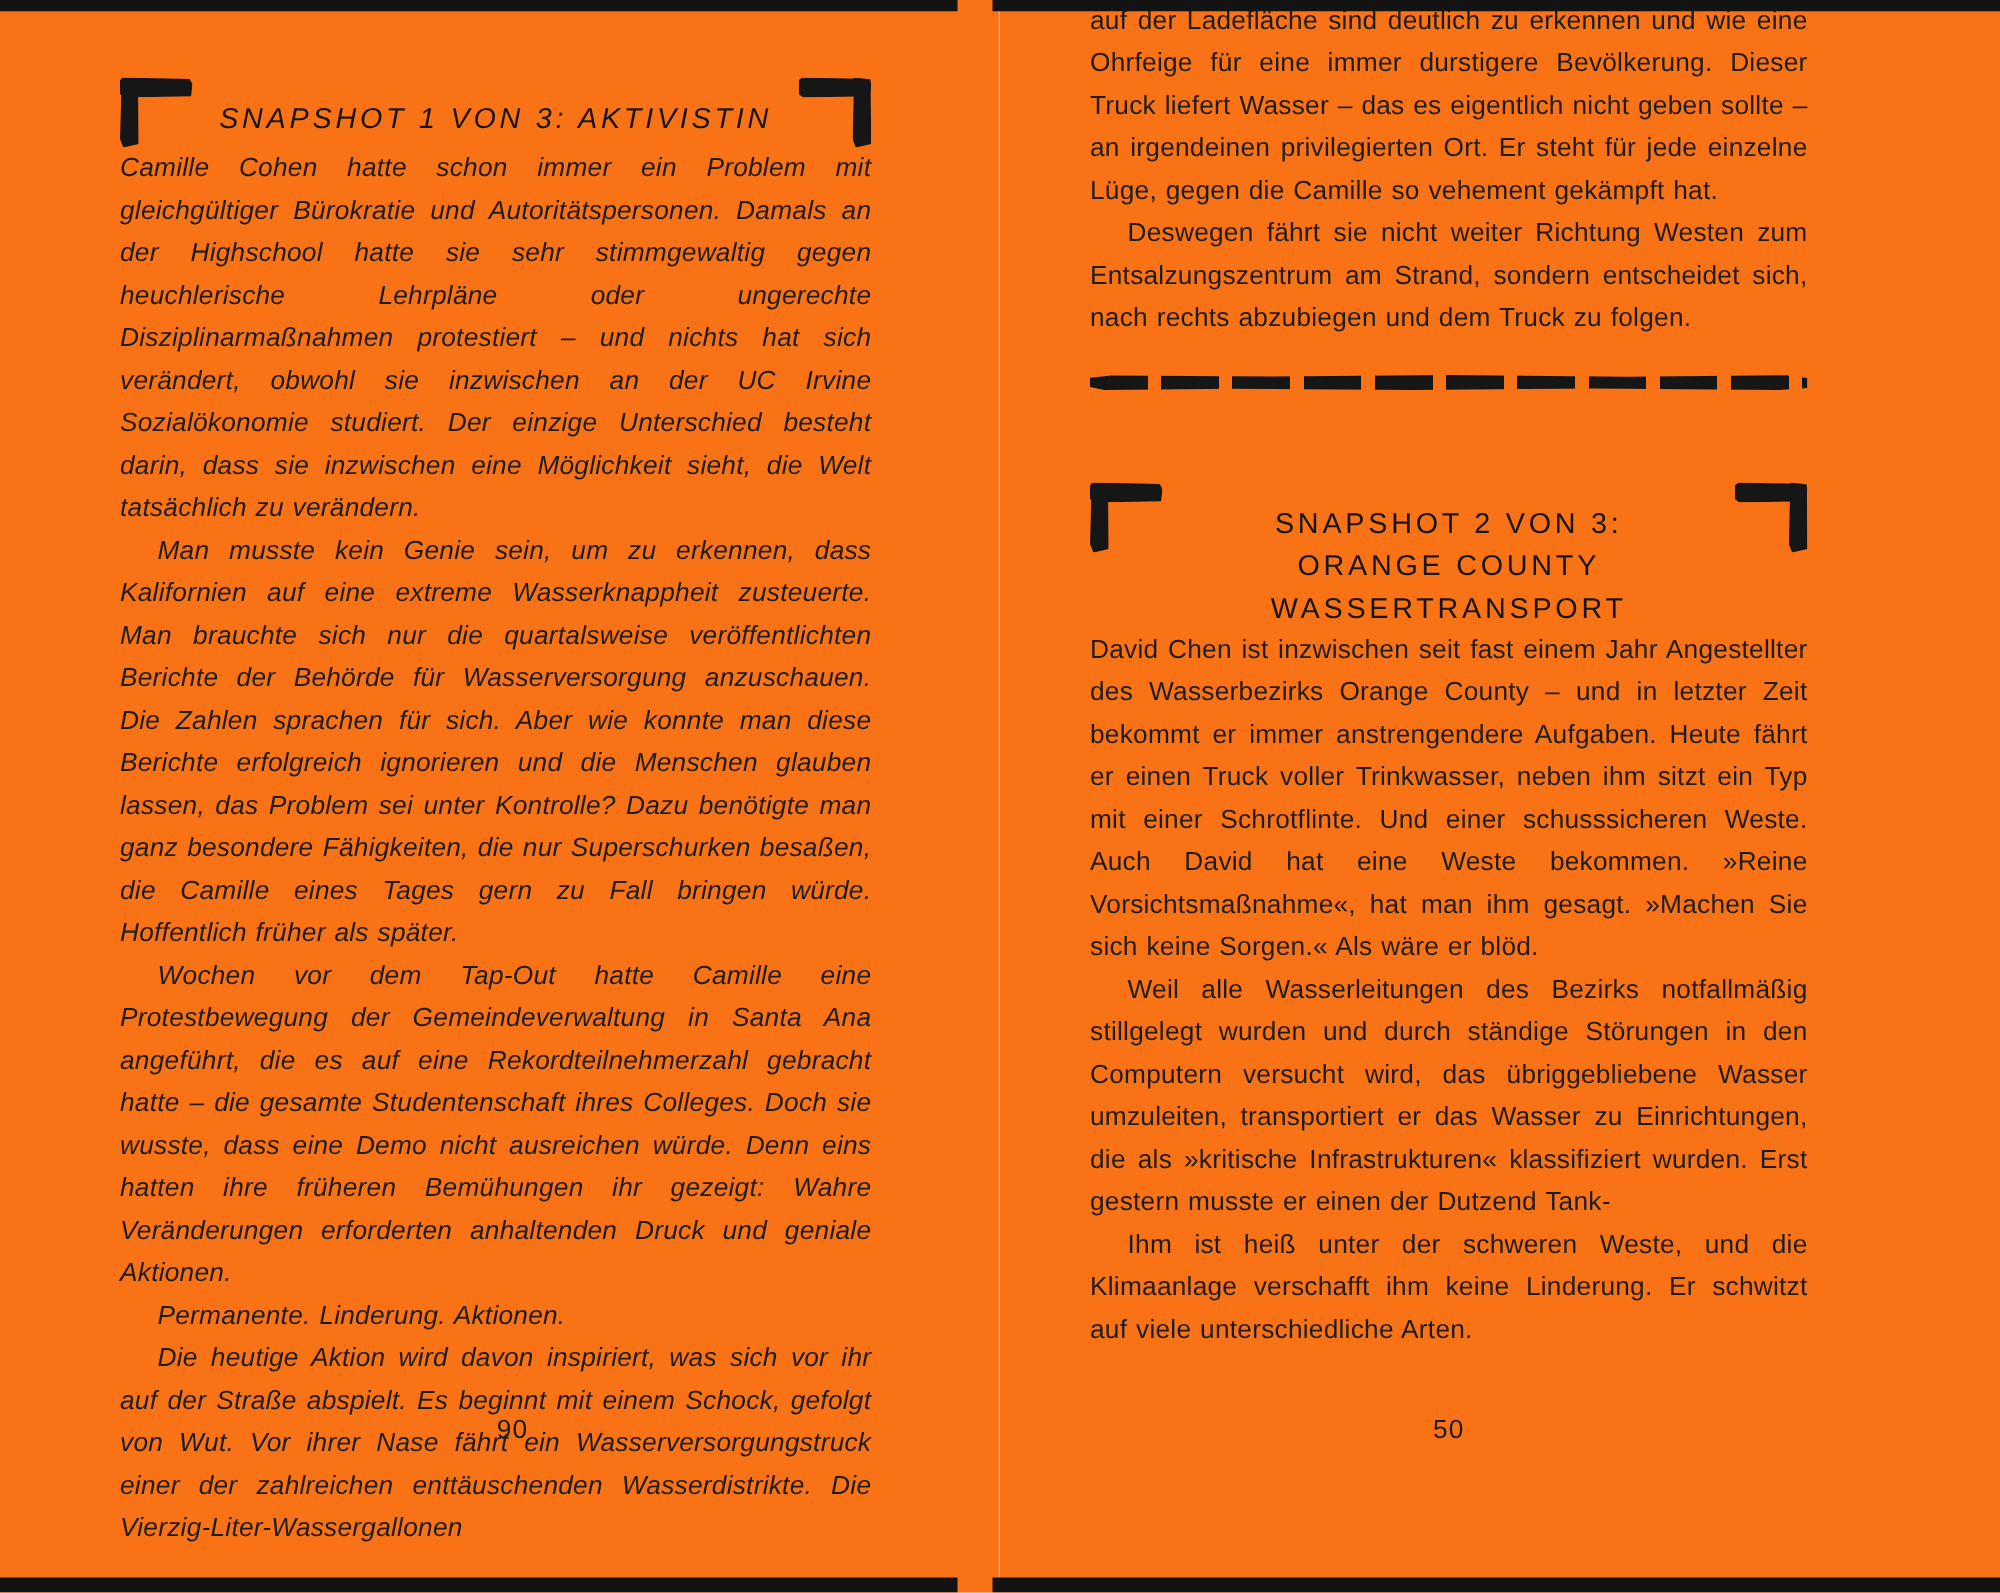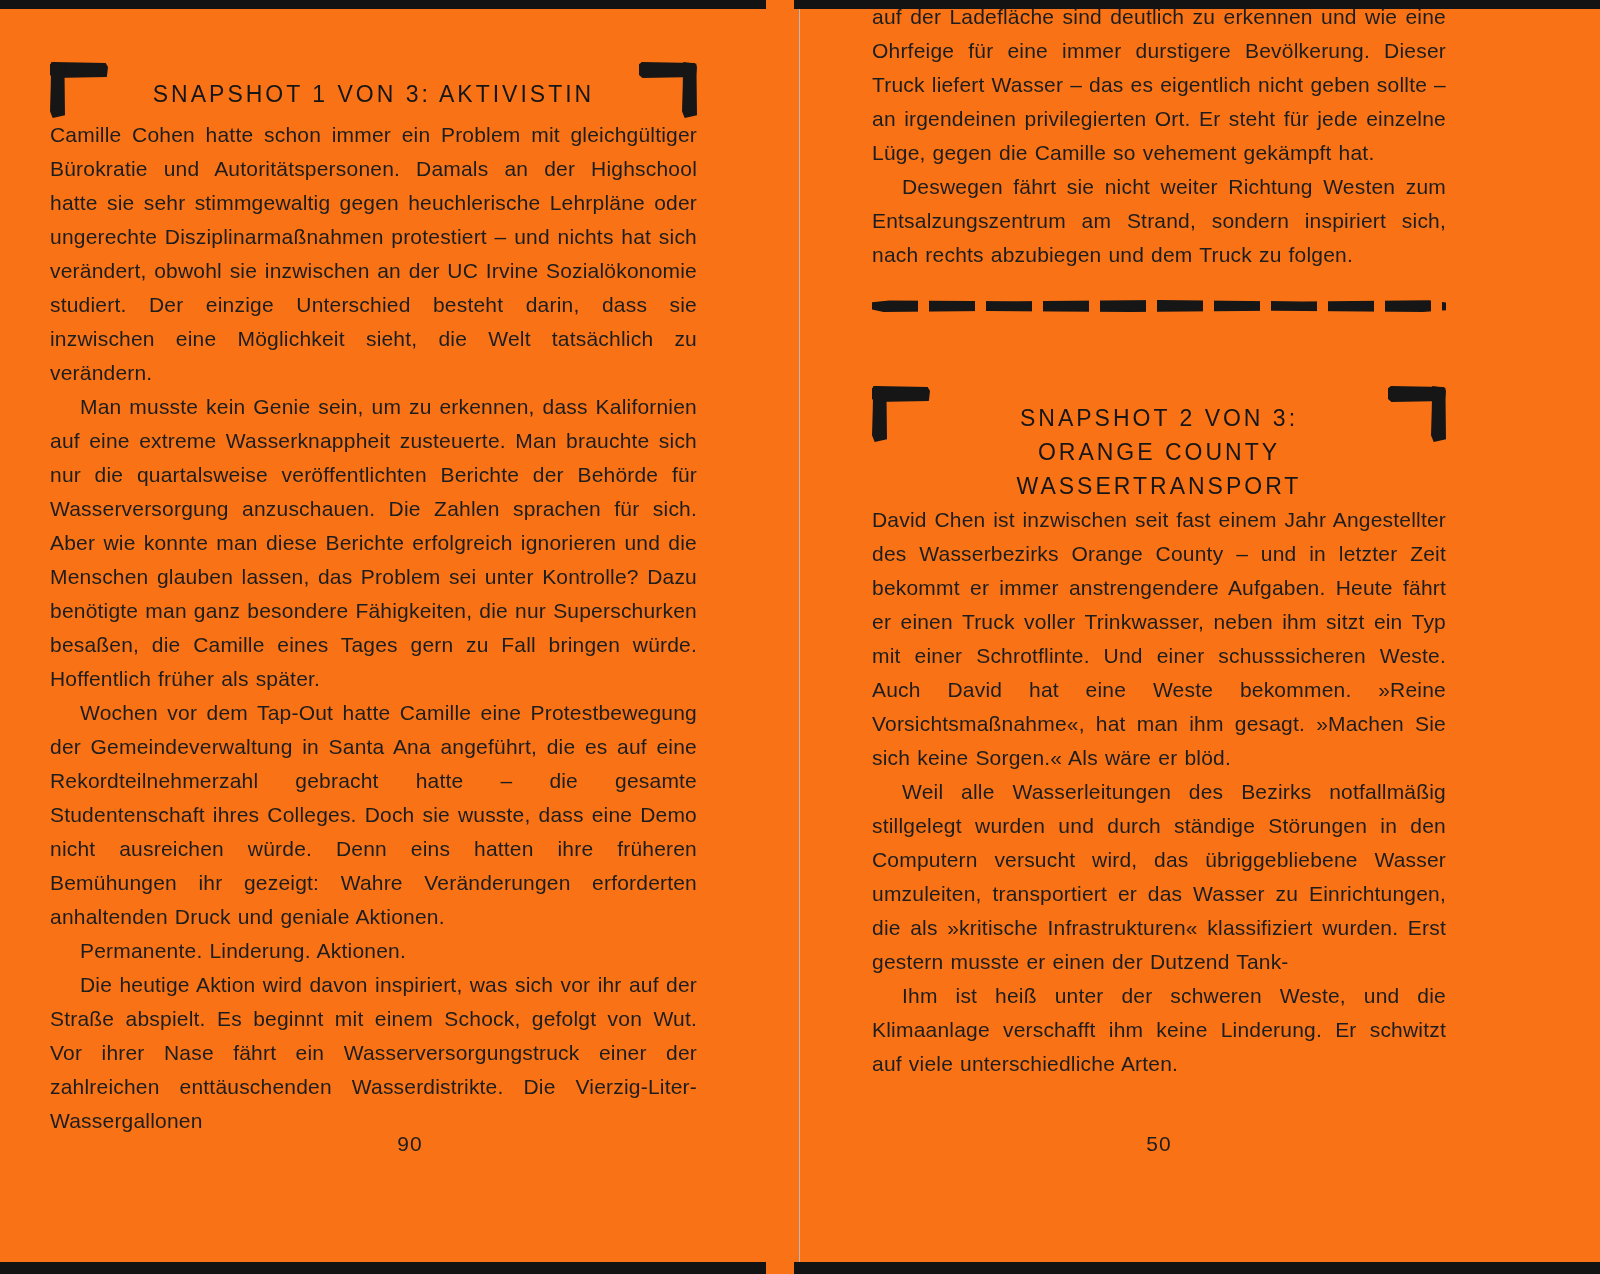--- a/index.html
+++ b/index.html
@@ -12,21 +12,21 @@
   .page{width:800px;height:1274px;position:relative;box-sizing:border-box;background:#f97316;}
   .page-left{border-right:1px solid #b9b9b9;}
 
   
   .edge-bar{position:absolute;background:#131313;height:9px;z-index:5;}
   .edge-bar.tl{top:0;left:0;width:766px;}
   .edge-bar.tr{top:0;left:794px;width:806px;}
   .edge-bar.bl{bottom:0;left:0;width:766px;height:12px;}
   .edge-bar.br{bottom:0;left:794px;width:806px;height:12px;}
 
-  .content-left{padding:0 102px 0 50px;}
+  .content-left{padding:0 102px 0 96px;font-style:italic;}
   .content-right{padding:0 154px 0 72px;}
 
   
   .heading-row{display:flex;align-items:flex-start;}
   .corner{position:relative;width:58px;height:56px;flex:0 0 auto;}
   .corner .bar-h{position:absolute;top:0;width:58px;height:16px;background:#161616;
     clip-path:polygon(0 14%,5% 0,96% 7%,100% 32%,98% 94%,6% 100%,0 82%);}
   .corner .bar-v{position:absolute;top:0;width:15px;height:56px;background:#161616;
     clip-path:polygon(8% 0,96% 3%,100% 95%,18% 100%,0 88%,5% 42%);}
   .corner.tl .bar-h{left:0}.corner.tl .bar-v{left:0}
@@ -98,21 +98,21 @@
 
     </div>
     <div class="page-number left-pn">90</div>
   </div>
 
   <div class="page page-right">
     <div class="content-right">
 
       <div class="copy">
         <p class="cont-start">auf der Ladefläche sind deutlich zu erkennen und wie eine Ohrfeige für eine immer durstigere Bevölkerung. Dieser Truck liefert Wasser – das es eigentlich nicht geben sollte – an irgendeinen privilegierten Ort. Er steht für jede einzelne Lüge, gegen die Camille so vehement gekämpft hat.</p>
-        <p class="indent">Deswegen fährt sie nicht weiter Richtung Westen zum Entsalzungszentrum am Strand, sondern inspiriert sich, nach rechts abzubiegen und dem Truck zu folgen.</p>
+        <p class="indent">Deswegen fährt sie nicht weiter Richtung Westen zum Entsalzungszentrum am Strand, sondern entscheidet sich, nach rechts abzubiegen und dem Truck zu folgen.</p>
       </div>
 
       <div class="divider"></div>
 
       <div class="heading-row heading-row-2">
         <div class="corner tl">
           <div class="bar-h"></div>
           <div class="bar-v"></div>
         </div>
         <h1>

